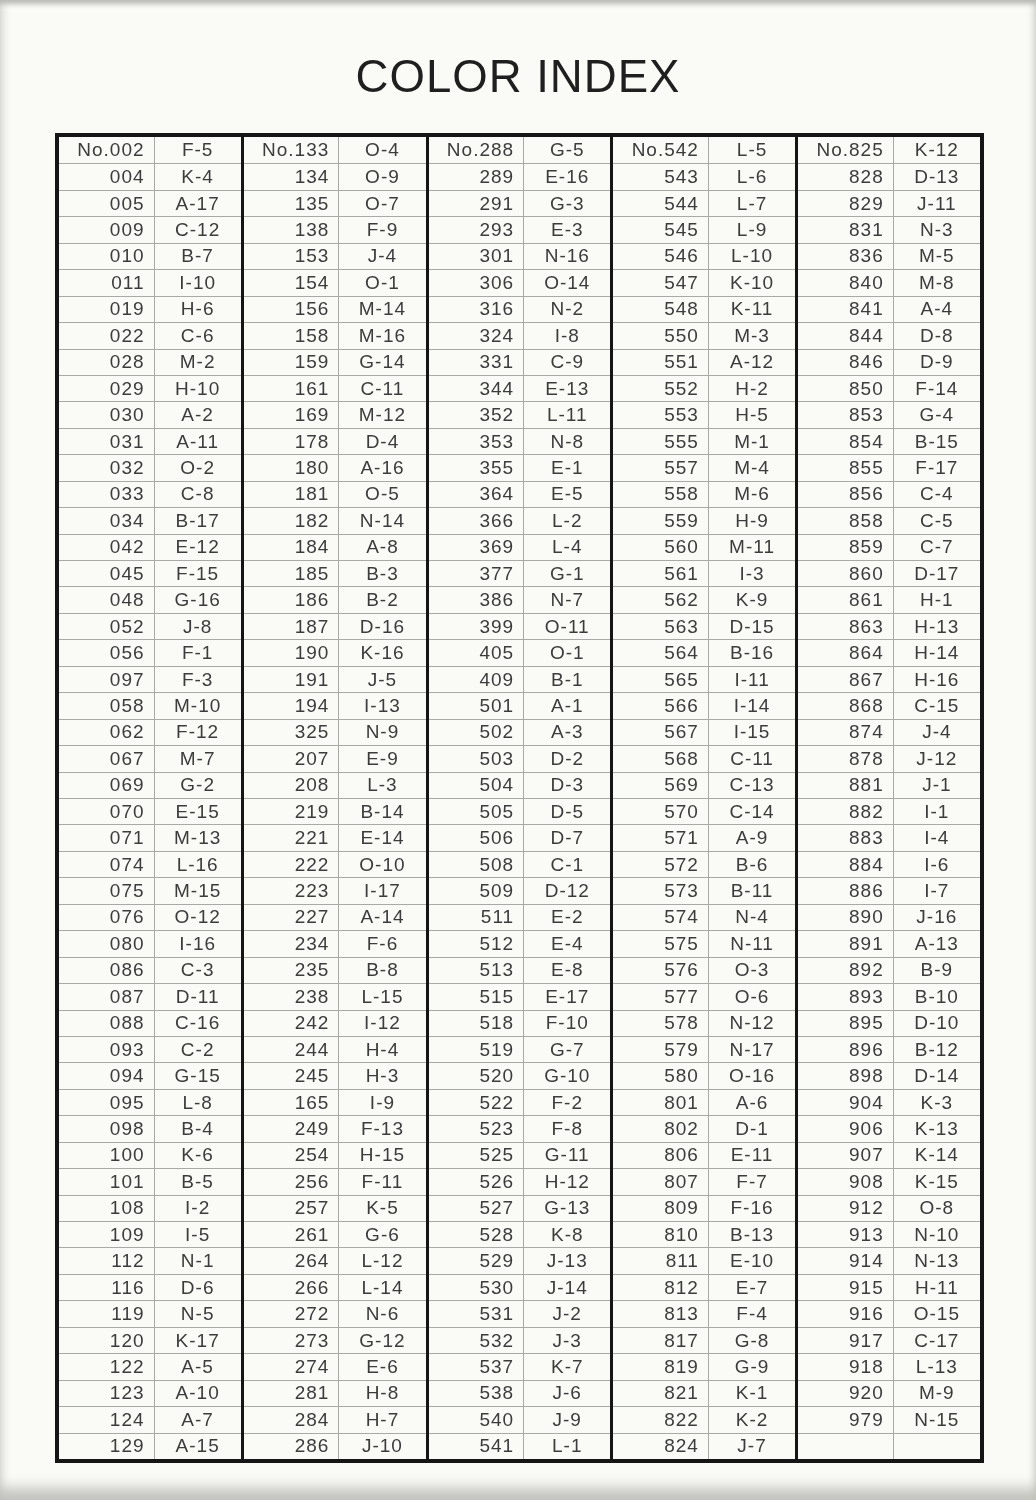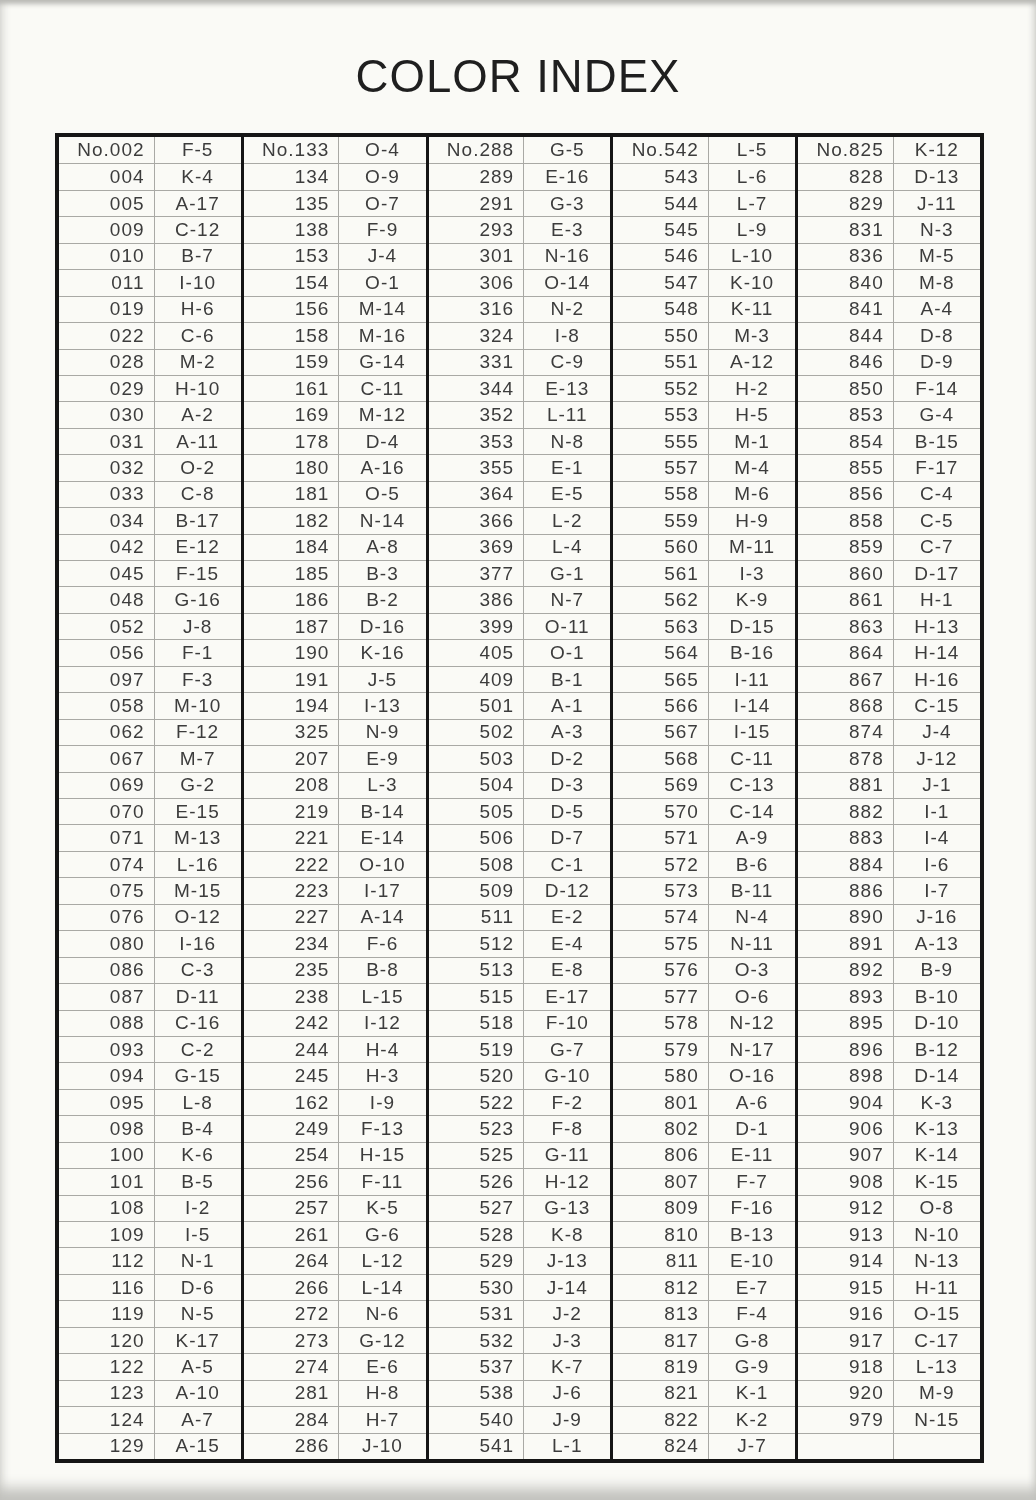--- a/index.html
+++ b/index.html
@@ -246,21 +246,21 @@
         <div class="cell no-cell">235</div>
         <div class="cell code-cell">B-8</div>
         <div class="cell no-cell">238</div>
         <div class="cell code-cell">L-15</div>
         <div class="cell no-cell">242</div>
         <div class="cell code-cell">I-12</div>
         <div class="cell no-cell">244</div>
         <div class="cell code-cell">H-4</div>
         <div class="cell no-cell">245</div>
         <div class="cell code-cell">H-3</div>
-        <div class="cell no-cell">162</div>
+        <div class="cell no-cell">165</div>
         <div class="cell code-cell">I-9</div>
         <div class="cell no-cell">249</div>
         <div class="cell code-cell">F-13</div>
         <div class="cell no-cell">254</div>
         <div class="cell code-cell">H-15</div>
         <div class="cell no-cell">256</div>
         <div class="cell code-cell">F-11</div>
         <div class="cell no-cell">257</div>
         <div class="cell code-cell">K-5</div>
         <div class="cell no-cell">261</div>

